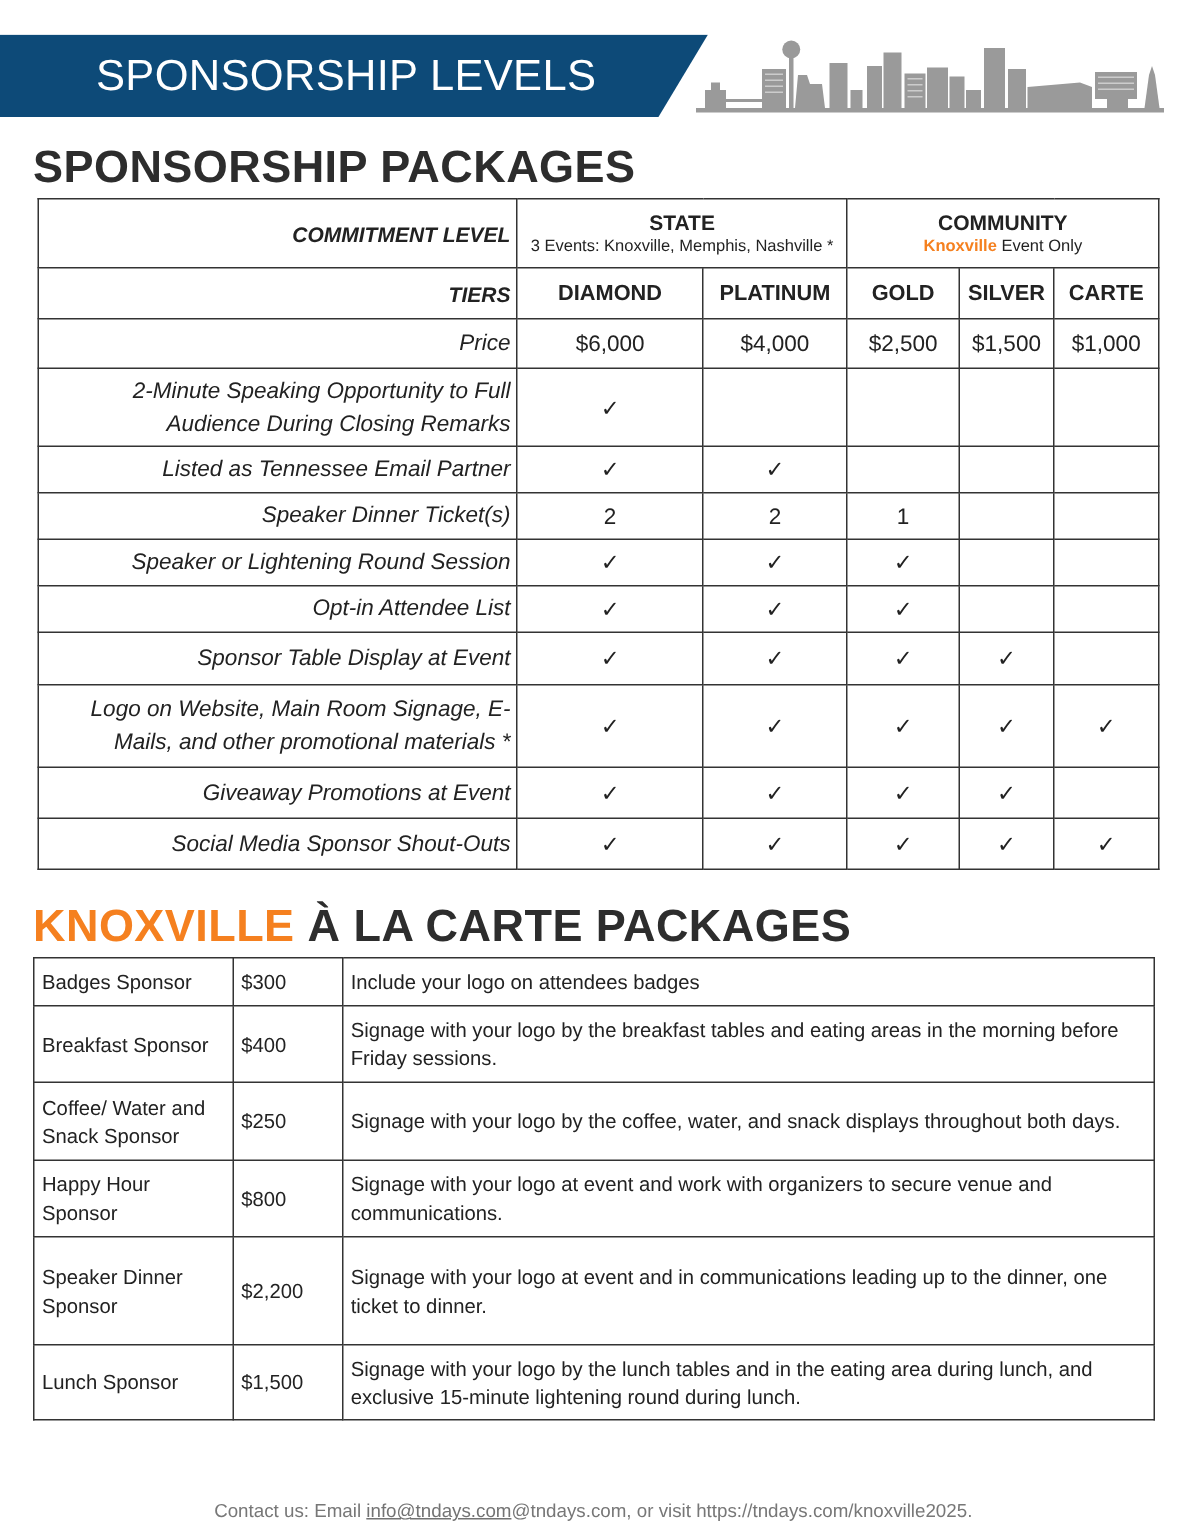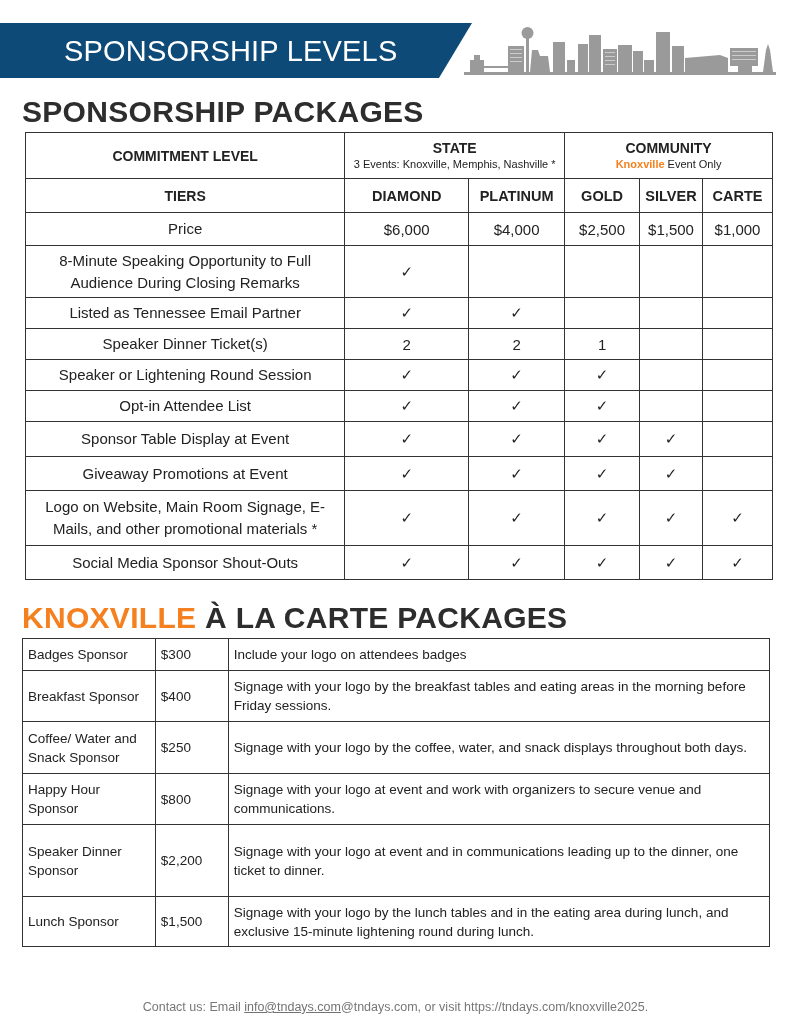--- a/index.html
+++ b/index.html
@@ -21,21 +21,21 @@
       position: absolute; left: 22px; font-size: 30px; font-weight: bold; color: #2d2d2d;
       letter-spacing: 0.3px;
     }
     .section-title .accent { color: #f5801f; }
 
     table { border-collapse: collapse; position: absolute; }
     td, th { border: 1.3px solid #333333; }
 
     .pkg { left: 25px; top: 132px; width: 748px; font-size: 15px; }
     .pkg td { padding: 0 4px; vertical-align: middle; }
-    .pkg .feat { text-align: center; padding-left: 4px; line-height: 22px; }
+    .pkg .feat { text-align: right; padding-left: 4px; line-height: 22px; font-style: italic; }
     .pkg .c { text-align: center; }
     .pkg .hdr { font-weight: bold; font-size: 14px; }
     .pkg .grp-title { font-weight: bold; font-size: 14px; display: block; line-height: 17px; }
     .pkg .grp-sub { font-size: 11px; display: block; line-height: 15px; }
     .pkg .grp-sub .accent { color: #f5801f; font-weight: bold; }
     .pkg .tier { font-weight: bold; font-size: 14.5px; }
 
     .alc { left: 22px; top: 638px; width: 748px; font-size: 13.5px; }
     .alc td { padding: 0 5px; vertical-align: middle; line-height: 19px; }
     .alc .hdr { font-weight: bold; font-size: 13px; }
@@ -125,21 +125,21 @@
   </tr>
   <tr style="height: 33px;">
     <td class="feat">Price</td>
     <td class="c">$6,000</td>
     <td class="c">$4,000</td>
     <td class="c">$2,500</td>
     <td class="c">$1,500</td>
     <td class="c">$1,000</td>
   </tr>
   <tr style="height: 52px;">
-    <td class="feat">8-Minute Speaking Opportunity to Full Audience During Closing Remarks</td>
+    <td class="feat">2-Minute Speaking Opportunity to Full Audience During Closing Remarks</td>
     <td class="c">✓</td>
     <td class="c"></td>
     <td class="c"></td>
     <td class="c"></td>
     <td class="c"></td>
   </tr>
   <tr style="height: 31px;">
     <td class="feat">Listed as Tennessee Email Partner</td>
     <td class="c">✓</td>
     <td class="c">✓</td>
@@ -172,35 +172,35 @@
     <td class="c"></td>
   </tr>
   <tr style="height: 35px;">
     <td class="feat">Sponsor Table Display at Event</td>
     <td class="c">✓</td>
     <td class="c">✓</td>
     <td class="c">✓</td>
     <td class="c">✓</td>
     <td class="c"></td>
   </tr>
+  <tr style="height: 55px;">
+    <td class="feat">Logo on Website, Main Room Signage, E-Mails, and other promotional materials *</td>
+    <td class="c">✓</td>
+    <td class="c">✓</td>
+    <td class="c">✓</td>
+    <td class="c">✓</td>
+    <td class="c">✓</td>
+  </tr>
   <tr style="height: 34px;">
     <td class="feat">Giveaway Promotions at Event</td>
     <td class="c">✓</td>
     <td class="c">✓</td>
     <td class="c">✓</td>
     <td class="c">✓</td>
     <td class="c"></td>
-  </tr>
-  <tr style="height: 55px;">
-    <td class="feat">Logo on Website, Main Room Signage, E-Mails, and other promotional materials *</td>
-    <td class="c">✓</td>
-    <td class="c">✓</td>
-    <td class="c">✓</td>
-    <td class="c">✓</td>
-    <td class="c">✓</td>
   </tr>
   <tr style="height: 34px;">
     <td class="feat">Social Media Sponsor Shout-Outs</td>
     <td class="c">✓</td>
     <td class="c">✓</td>
     <td class="c">✓</td>
     <td class="c">✓</td>
     <td class="c">✓</td>
   </tr>
 </tbody>

